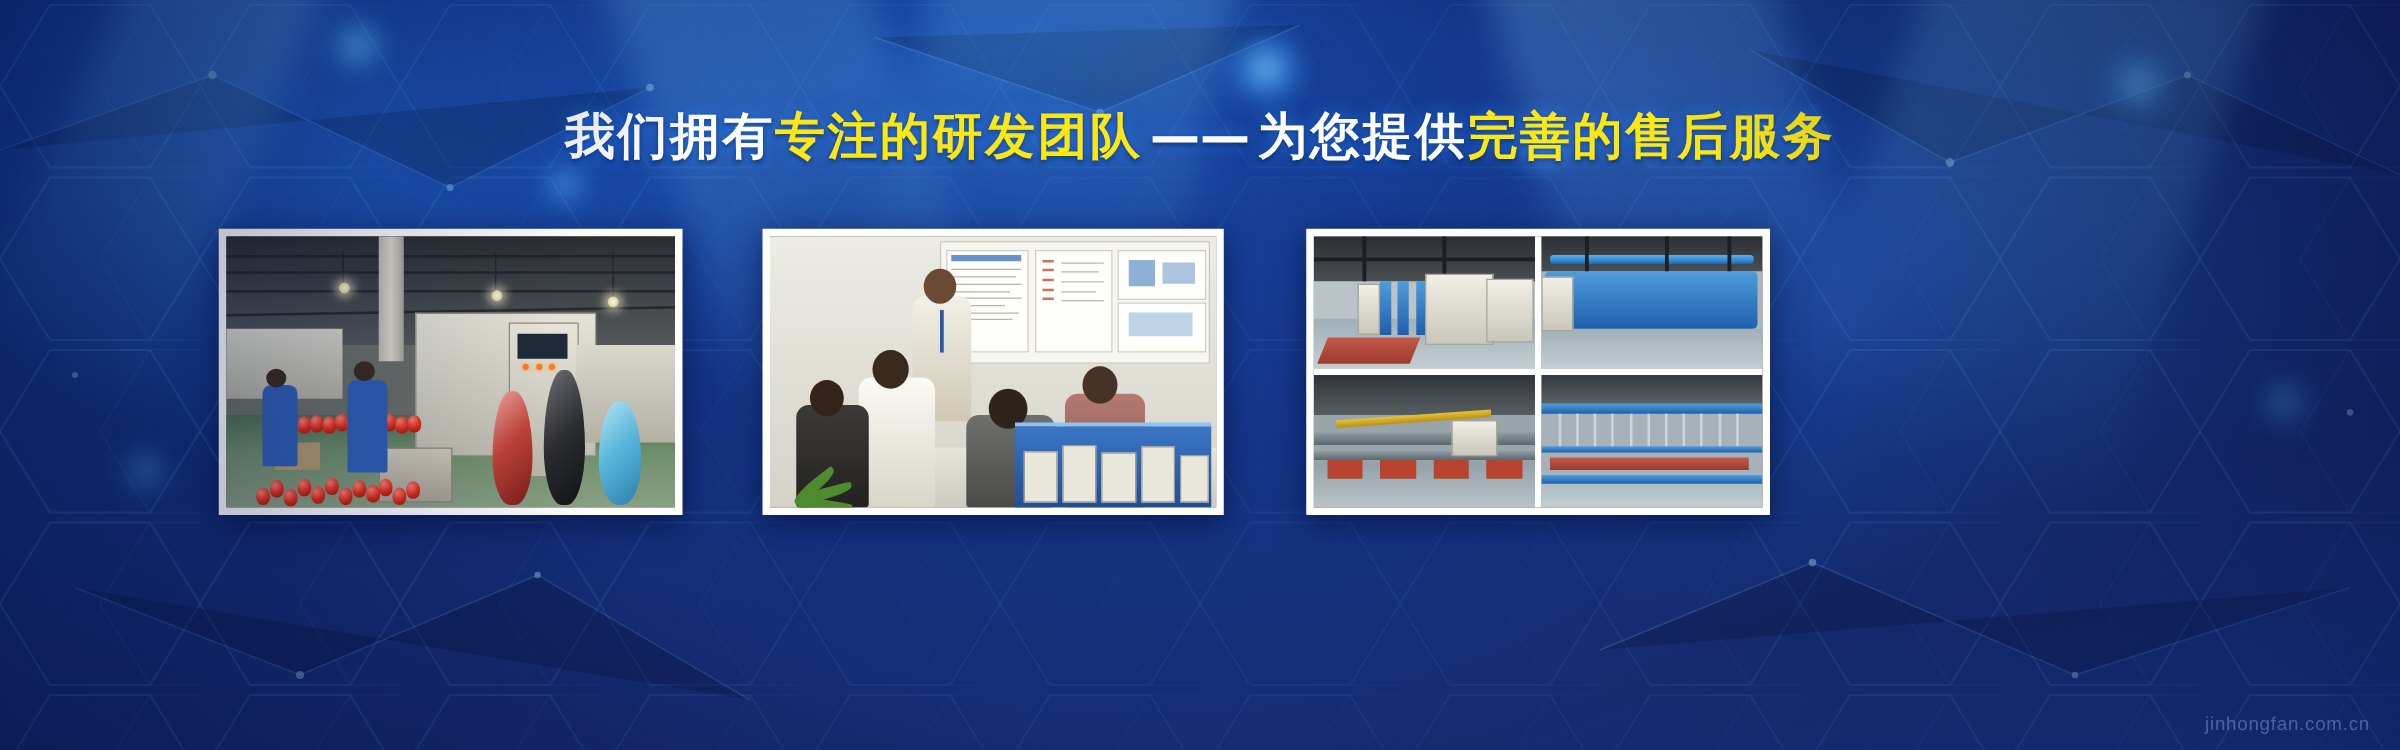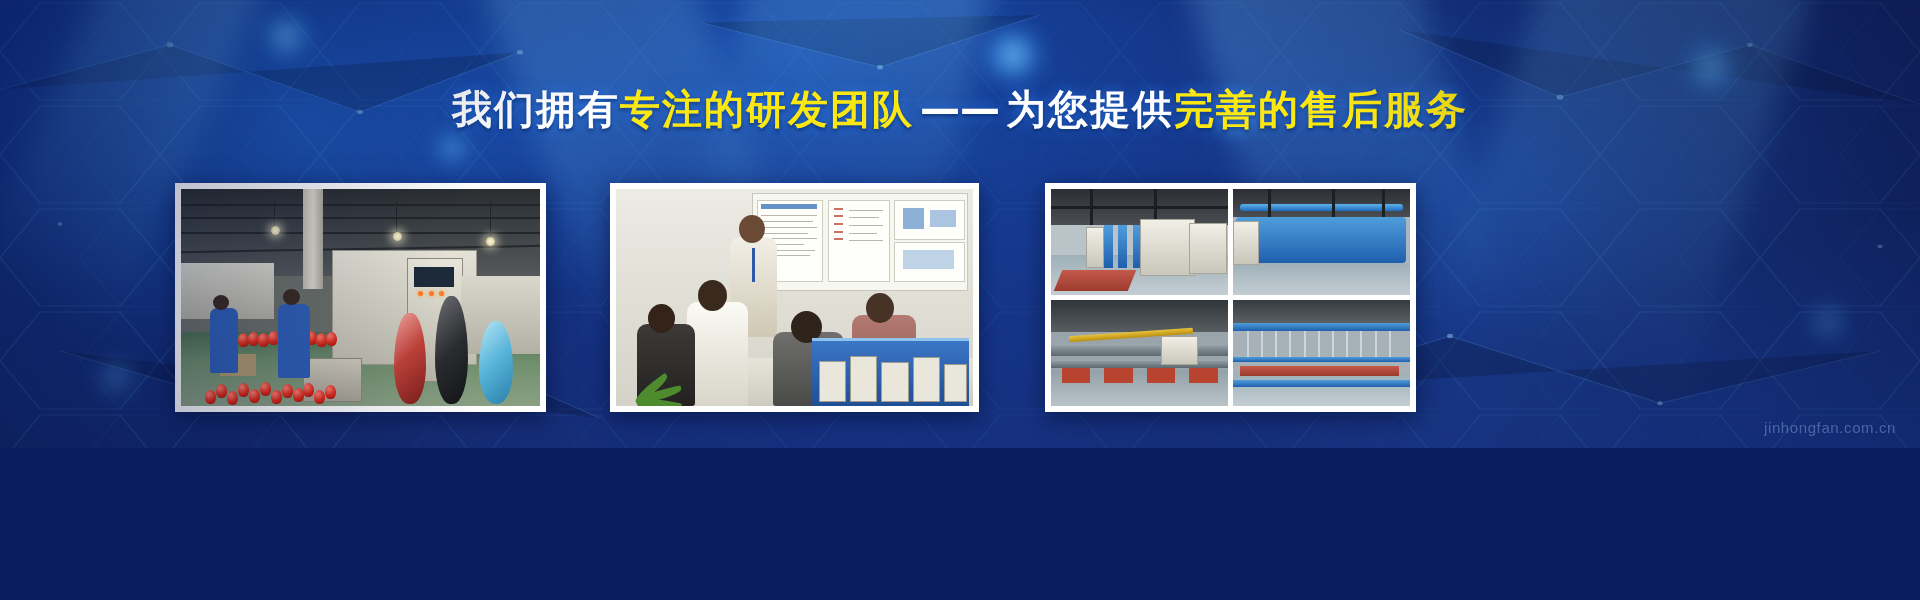--- a/index.html
+++ b/index.html
@@ -1,18 +1,18 @@
 <!DOCTYPE html>
 <html><head>
 <meta charset="utf-8">
 <style>
   html,body{margin:0;padding:0;background:#0a1b5e;}
   body{font-family:"Liberation Sans","DejaVu Sans",sans-serif;}
 
-  .banner{position:relative;width:1920px;height:448px;overflow:hidden;
+  .banner{position:relative;width:1920px;height:600px;overflow:hidden;
     background:
       radial-gradient(ellipse 520px 380px at 300px 120px, rgba(40,120,230,.50), rgba(0,0,0,0) 70%),
       radial-gradient(ellipse 620px 420px at 800px 60px, rgba(30,110,220,.42), rgba(0,0,0,0) 70%),
       radial-gradient(ellipse 700px 460px at 1500px 180px, rgba(25,95,205,.40), rgba(0,0,0,0) 72%),
       radial-gradient(ellipse 900px 560px at 960px 300px, rgba(22,70,175,.45), rgba(0,0,0,0) 75%),
       linear-gradient(160deg,#123a9c 0%,#12307f 28%,#15296e 55%,#16286a 78%,#1a3d96 100%);
   }
 
   
   .hexlayer{position:absolute;inset:0;opacity:.55;}

